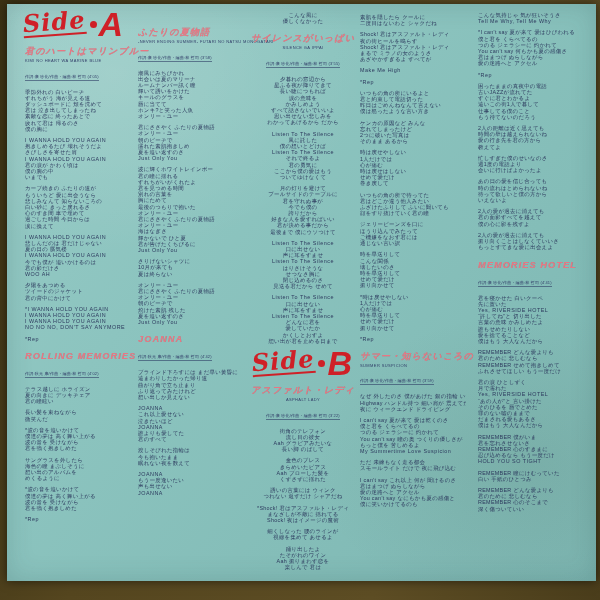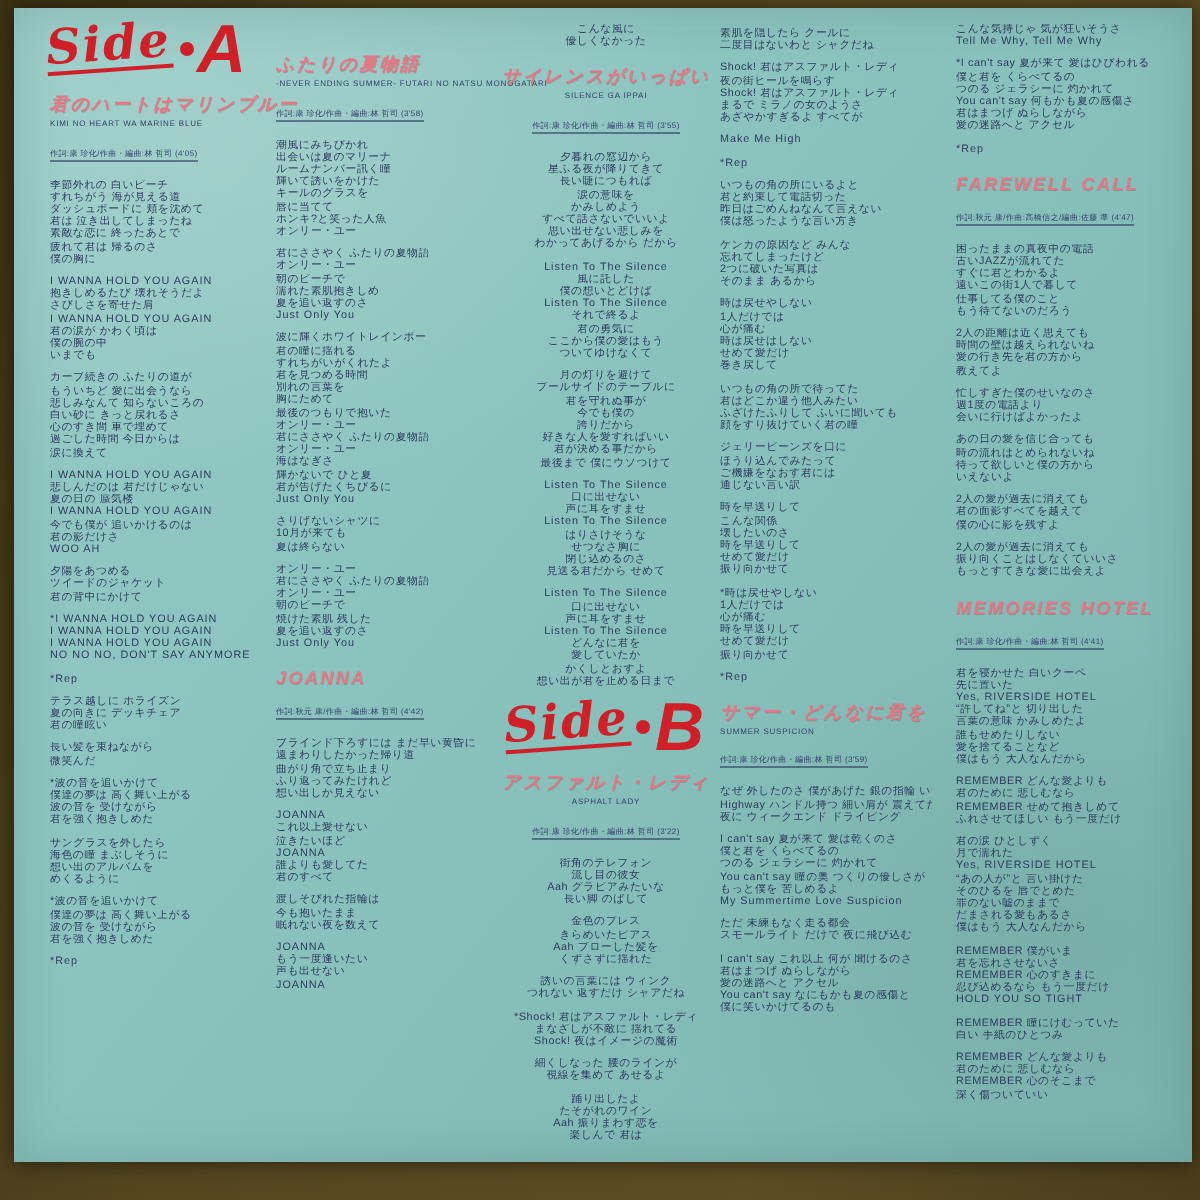--- a/index.html
+++ b/index.html
@@ -105,20 +105,21 @@
       </div>
       <div class="stanza">
         <div class="line en">*I WANNA HOLD YOU AGAIN</div>
         <div class="line en">  I WANNA HOLD YOU AGAIN</div>
         <div class="line en">  I WANNA HOLD YOU AGAIN</div>
         <div class="line en">  NO NO NO, DON'T SAY ANYMORE</div>
       </div>
       <div class="stanza">
         <div class="line en">*Rep</div>
       </div>
+      <div class="song"><div class="song-title">ROLLING MEMORIES</div><div class="song-credit">作詞:秋元 康/作曲・編曲:林 哲司 (4'02)</div></div>
       <div class="stanza">
         <div class="line">テラス越しに ホライズン</div>
         <div class="line">夏の向きに デッキチェア</div>
         <div class="line">君の瞳眩い</div>
       </div>
       <div class="stanza">
         <div class="line">長い髪を束ねながら</div>
         <div class="line">微笑んだ</div>
       </div>
       <div class="stanza">
@@ -373,21 +374,21 @@
         <div class="line">*時は戻せやしない</div>
         <div class="line">  1人だけでは</div>
         <div class="line">  心が痛む</div>
         <div class="line">  時を早送りして</div>
         <div class="line">  せめて愛だけ</div>
         <div class="line">  振り向かせて</div>
       </div>
       <div class="stanza">
         <div class="line en">*Rep</div>
       </div>
-      <div class="song"><div class="song-title">サマー・どんなに君を</div><div class="song-roman">SUMMER SUSPICION</div><div class="song-credit">作詞:康 珍化/作曲・編曲:林 哲司 (3'59)</div></div>
+      <div class="song"><div class="song-title">サマー・知らないころの</div><div class="song-roman">SUMMER SUSPICION</div><div class="song-credit">作詞:康 珍化/作曲・編曲:林 哲司 (3'59)</div></div>
       <div class="stanza">
         <div class="line">なぜ 外したのさ 僕があげた 銀の指輪 いつ</div>
         <div class="line">Highway ハンドル持つ 細い肩が 震えてたね</div>
         <div class="line">夜に ウィークエンド ドライビング</div>
       </div>
       <div class="stanza">
         <div class="line">I can't say 夏が来て 愛は乾くのさ</div>
         <div class="line">僕と君を くらべてるの</div>
         <div class="line">つのる ジェラシーに 灼かれて</div>
         <div class="line">You can't say 瞳の奥 つくりの優しさが</div>
@@ -415,21 +416,20 @@
         <div class="line">*I can't say 夏が来て 愛はひびわれる</div>
         <div class="line">  僕と君を くらべてるの</div>
         <div class="line">  つのる ジェラシーに 灼かれて</div>
         <div class="line">  You can't say 何もかも夏の感傷さ</div>
         <div class="line">  君はまつげ ぬらしながら</div>
         <div class="line">  愛の迷路へと アクセル</div>
       </div>
       <div class="stanza">
         <div class="line en">*Rep</div>
       </div>
-      <div class="song"><div class="song-title">FAREWELL CALL</div><div class="song-credit">作詞:秋元 康/作曲:高橋信之/編曲:佐藤 準 (4'47)</div></div>
       <div class="stanza">
         <div class="line">困ったままの真夜中の電話</div>
         <div class="line">古いJAZZが流れてた</div>
         <div class="line">すぐに君とわかるよ</div>
         <div class="line">遠いこの街1人で暮して</div>
         <div class="line">仕事してる僕のこと</div>
         <div class="line">もう待てないのだろう</div>
       </div>
       <div class="stanza">
         <div class="line">2人の距離は近く思えても</div>

